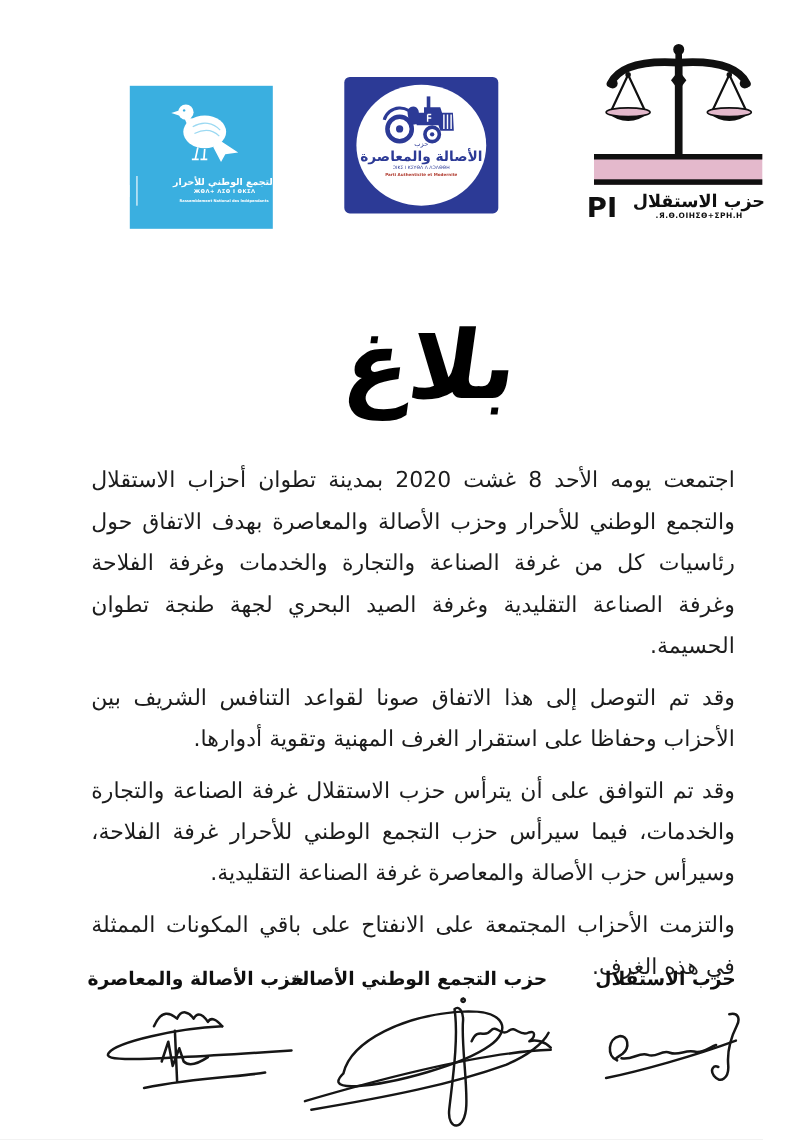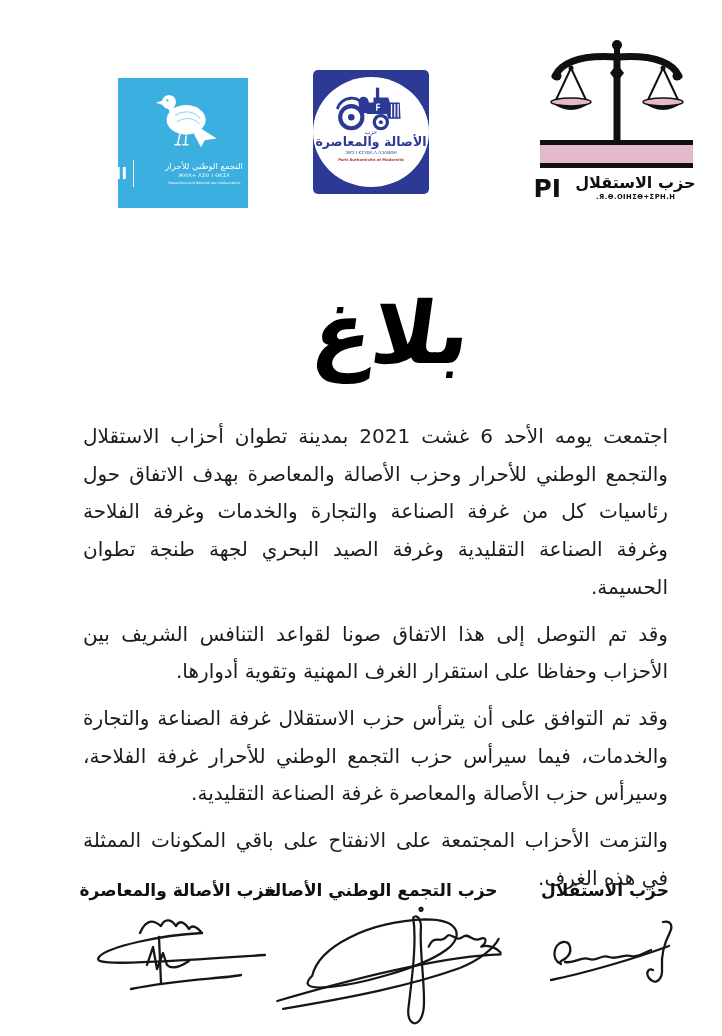--- a/index.html
+++ b/index.html
@@ -11,28 +11,28 @@
 
   
   .logo-rni {
     position:absolute; left:118px; top:78px; width:130px; height:130px;
     background:#3AAFE0; display:flex; flex-direction:column; align-items:center;
   }
   .rni-dove { margin-top:6px; width:80px; height:78px; }
   .rni-row { display:flex; direction:ltr; align-items:center; gap:5px; margin-top:-2px; color:#fff;text-align:center; }
   .rni-name { font-size:15px; font-weight:bold; letter-spacing:.5px; }
   .rni-bar { width:1px; height:27px; background:#fff; }
-  .rni-col { display:flex; flex-direction:column; align-items:center; line-height:1.2; }
+  .rni-col { display:flex; flex-direction:column; align-items:center; line-height:1.2;font-weight:bold; }
   .rni-ar { font-size:8.5px; direction:rtl; white-space:nowrap; }
   .rni-tif { font-size:6px; letter-spacing:.5px; transform:scale(.8); white-space:nowrap; }
   .rni-fr { font-size:6px; transform:scale(.55); white-space:nowrap; }
 
   
   .logo-pam {
-    position:absolute; left:313px; top:70px; width:116px; height:124px;
+    position:absolute; left:313px; top:70px; width:140px; height:124px;
     background:#2C3A96; border-radius:5px; display:flex; align-items:center; justify-content:center;
   }
   .pam-circle {
     width:118px; height:110px; background:#fff; border-radius:50%;
     display:flex; flex-direction:column; align-items:center; padding-top:9px; box-sizing:border-box;
   }
   .pam-tractor { width:76px; height:46px; }
   .pam-word { font-size:6px; color:#2C3A96; line-height:1; direction:rtl; margin-top:-3px; }
   .pam-ar { font-size:12.5px; font-weight:bold; color:#2C3A96; direction:rtl; line-height:1.05; white-space:nowrap; }
   .pam-tif { font-size:6px; color:#2C3A96; transform:scale(.7); white-space:nowrap; margin-top:1px; }
@@ -168,21 +168,21 @@
       <span class="pi-col">
         <span class="pi-ar">حزب الاستقلال</span>
         <span class="pi-tif">.Я.Ѳ.ОІНΣѲ+ΣΡН.Н</span>
       </span>
     </div>
   </div>
 
   <div class="doc-title">بلاغ</div>
 
   <div class="doc-body">
-    <p>اجتمعت يومه الأحد 6 غشت 2021 بمدينة تطوان أحزاب الاستقلال والتجمع الوطني للأحرار وحزب الأصالة والمعاصرة بهدف الاتفاق حول رئاسيات كل من غرفة الصناعة والتجارة والخدمات وغرفة الفلاحة وغرفة الصناعة التقليدية وغرفة الصيد البحري لجهة طنجة تطوان الحسيمة.</p>
+    <p>اجتمعت يومه الأحد 8 غشت 2020 بمدينة تطوان أحزاب الاستقلال والتجمع الوطني للأحرار وحزب الأصالة والمعاصرة بهدف الاتفاق حول رئاسيات كل من غرفة الصناعة والتجارة والخدمات وغرفة الفلاحة وغرفة الصناعة التقليدية وغرفة الصيد البحري لجهة طنجة تطوان الحسيمة.</p>
     <p>وقد تم التوصل إلى هذا الاتفاق صونا لقواعد التنافس الشريف بين الأحزاب وحفاظا على استقرار الغرف المهنية وتقوية أدوارها.</p>
     <p>وقد تم التوافق على أن يترأس حزب الاستقلال غرفة الصناعة والتجارة والخدمات، فيما سيرأس حزب التجمع الوطني للأحرار غرفة الفلاحة، وسيرأس حزب الأصالة والمعاصرة غرفة الصناعة التقليدية.</p>
     <p>والتزمت الأحزاب المجتمعة على الانفتاح على باقي المكونات الممثلة في هذه الغرف.</p>
   </div>
 
   <div class="sig-label pi">حزب الاستقلال</div>
   <div class="sig-label rni">حزب التجمع الوطني الأصالة</div>
   <div class="sig-label pam">حزب الأصالة والمعاصرة</div>
 
   <svg class="sig-svg pi" viewBox="0 0 140 85">

